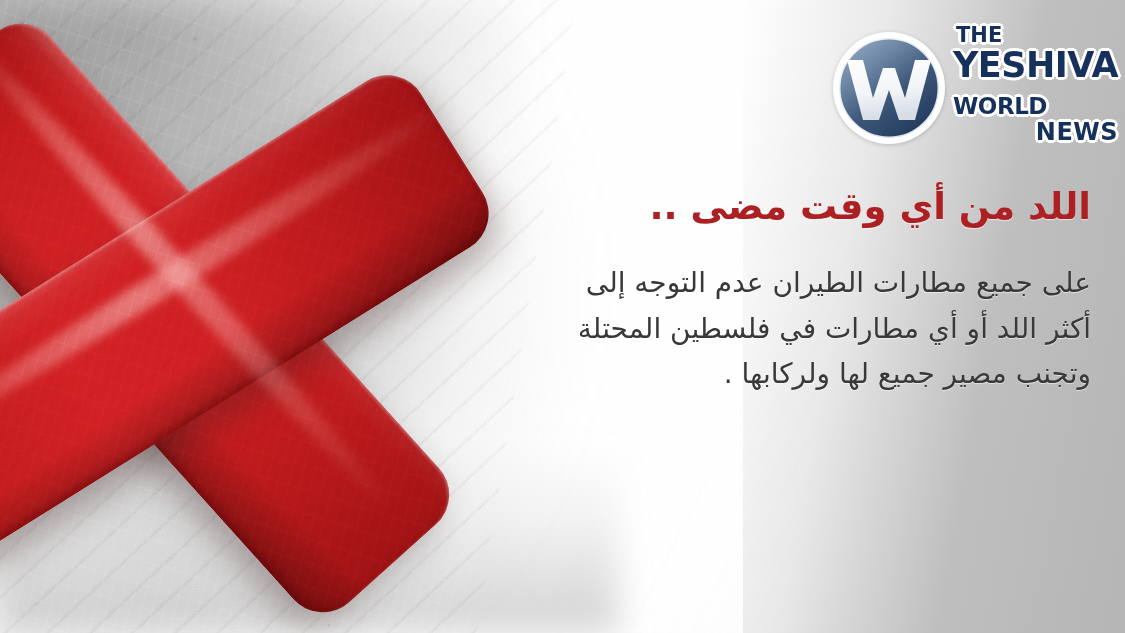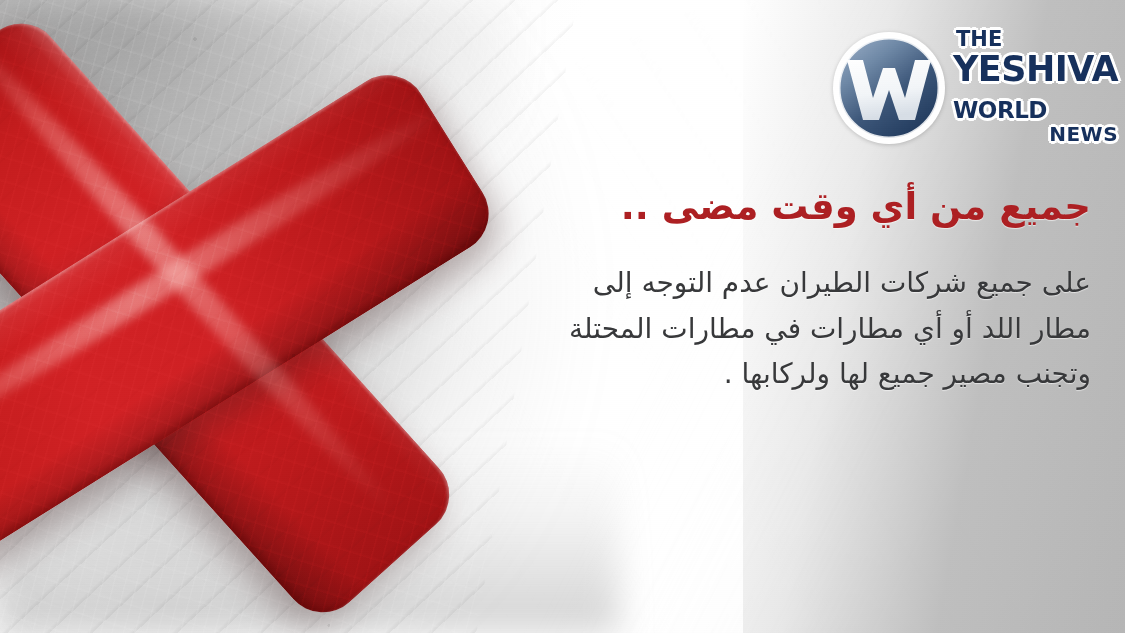--- a/index.html
+++ b/index.html
@@ -279,21 +279,21 @@
       -2px 0 0 #fff,  2px 0 0 #fff,
        0 -2px 0 #fff,  0 2px 0 #fff,
       -2px -2px 0 #fff, 2px -2px 0 #fff,
       -2px 2px 0 #fff,  2px 2px 0 #fff,
       -3px 0 0 #fff,  3px 0 0 #fff,
        0 -3px 0 #fff,  0 3px 0 #fff;
   }
   .logo-the    { font-size: 21px; margin: 0 0 2px 3px; letter-spacing: 0px; }
   .logo-yeshiva{ font-size: 35px; margin-bottom: 12px; }
   .logo-world  { font-size: 23px; margin-bottom: 2px; }
-  .logo-news   { font-size: 20px; text-align: right; letter-spacing: 0.5px; }
+  .logo-news   { font-size: 24px; text-align: right; letter-spacing: 0.5px; }
 
   
   .copy {
     position: absolute;
     right: 34px;
     top: 184px;
     width: 620px;
     direction: rtl;
     text-align: right;
   }
@@ -376,22 +376,22 @@
     </div>
     <div class="logo-type">
       <span class="logo-the">THE</span>
       <span class="logo-yeshiva">YESHIVA</span>
       <span class="logo-world">WORLD</span>
       <span class="logo-news">NEWS</span>
     </div>
   </div>
 
   <div class="copy">
-    <p class="headline">جميع من أي وقت مضى ..</p>
+    <p class="headline">اللد من أي وقت مضى ..</p>
     <p class="body-copy">
-      <span class="ln">على جميع شركات الطيران عدم التوجه إلى</span>
-      <span class="ln">مطار اللد أو أي مطارات في مطارات المحتلة</span>
+      <span class="ln">على جميع مطارات الطيران عدم التوجه إلى</span>
+      <span class="ln">أكثر اللد أو أي مطارات في فلسطين المحتلة</span>
       <span class="ln">وتجنب مصير جميع لها ولركابها .</span>
     </p>
   </div>
 
   <div class="grain"></div>
 </div>
 
 </body></html>

